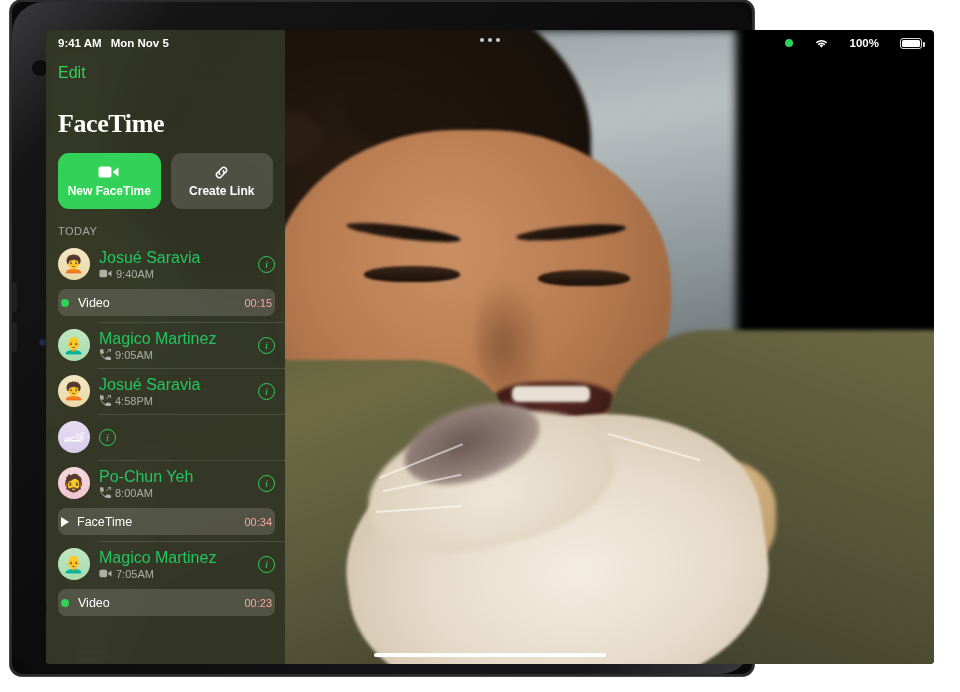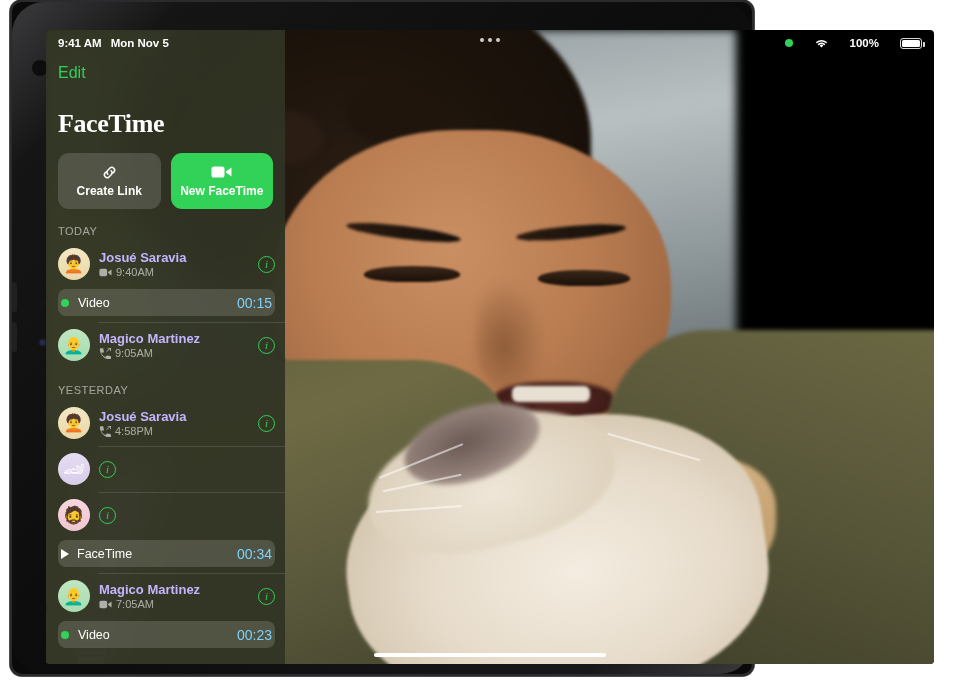--- a/index.html
+++ b/index.html
@@ -267,21 +267,21 @@
     content:""; position:absolute; left:52px; right:0; top:0; height:1px;
     background: rgba(255,255,255,.12);
   }
   .avatar {
     width:32px;height:32px;border-radius:50%; flex:none; position:relative;
     display:flex; align-items:center; justify-content:center;
     font-size:17px; overflow:hidden;
   }
   .call-meta { flex:1; min-width:0; }
   .caller-name {
-    font-size:13px; font-weight:700; color:#c4b5fd;
+    font-size:16px; font-weight:400; color:#22c55e;
     white-space:nowrap; overflow:hidden; text-overflow:ellipsis;
   }
   .call-sub {
     display:flex; align-items:center; gap:4px;
     font-size:11px; color: rgba(255,255,255,.58); margin-top:1px;
   }
   .info-button {
     width:17px;height:17px;border-radius:50%;
     border:1.3px solid #30d158; color:#30d158;
     font-size:11px; font-style:italic; font-family:"Liberation Serif",serif;
@@ -292,21 +292,21 @@
     background: rgba(140,140,128,.34);
     display:flex; align-items:center; padding: 0 3px; cursor:pointer;
   }
   .pill-dot { width:8px;height:8px;border-radius:50%;background:#32d157;margin-right:9px;flex:none; }
   .pill-play {
     width:0;height:0;border-left:8px solid #fff;
     border-top:5.5px solid transparent;border-bottom:5.5px solid transparent;
     margin-right:8px; flex:none;
   }
   .pill-label { font-size:12.5px; color:#fff; }
-  .pill-dur { margin-left:auto; font-size:14px; color:#7dd3fc; }
+  .pill-dur { margin-left:auto; font-size:11px; color:#fca5a5; }
 
   
   #home-indicator {
     position:absolute; left:50%; bottom:7px; transform:translateX(-50%);
     width:232px; height:4px; border-radius:2px; background:#fff; z-index:25;
   }
   svg { display:block; }
 </style>
 </head>
 <body>
@@ -379,37 +379,37 @@
           <span id="battery-fill"></span>
         </span>
       </div>
     </div>
 
     <div id="sidebar">
       <div id="edit-button">Edit</div>
       <div id="page-title">FaceTime</div>
 
       <div id="action-buttons">
+        <button class="action-btn" id="new-facetime-button">
+          <span class="action-icon">
+            <svg width="22" height="14" viewBox="0 0 22 14">
+              <rect x="0.5" y="1.5" width="13" height="11" rx="2.6" fill="#fff"></rect>
+              <path d="M15 6.6 20.5 2.6v8.8L15 7.4z" fill="#fff"></path>
+            </svg>
+          </span>
+          <span>New FaceTime</span>
+        </button>
         <button class="action-btn" id="create-link-button">
           <span class="action-icon">
             <svg width="17" height="17" viewBox="0 0 18 18">
               <path d="M7.2 10.8a3 3 0 0 1 0-4.2l2.4-2.4a3 3 0 0 1 4.2 4.2l-1.2 1.2" stroke="#fff" stroke-width="1.6" fill="none" stroke-linecap="round"></path>
               <path d="M10.8 7.2a3 3 0 0 1 0 4.2l-2.4 2.4a3 3 0 0 1-4.2-4.2l1.2-1.2" stroke="#fff" stroke-width="1.6" fill="none" stroke-linecap="round"></path>
             </svg>
           </span>
           <span>Create Link</span>
-        </button>
-        <button class="action-btn" id="new-facetime-button">
-          <span class="action-icon">
-            <svg width="22" height="14" viewBox="0 0 22 14">
-              <rect x="0.5" y="1.5" width="13" height="11" rx="2.6" fill="#fff"></rect>
-              <path d="M15 6.6 20.5 2.6v8.8L15 7.4z" fill="#fff"></path>
-            </svg>
-          </span>
-          <span>New FaceTime</span>
         </button>
       </div>
 
       <div id="call-list">
           <div class="section-header">TODAY</div>
           <div class="call-group">
             <div class="call-row">
               <div class="avatar" style="background:linear-gradient(180deg,#f3e7c4,#e9d9a8)">🧑‍🦱</div>
               <div class="call-meta">
                 <div class="caller-name">Josué Saravia</div>
@@ -442,21 +442,20 @@
                       <path d="M2.2 5.3c1 2 2.6 3.6 4.6 4.6l1.5-1.5c.3-.3.7-.4 1-.2 .9.3 1.8.5 2.8.5.5 0 .9.4.9.9v2.1c0 .5-.4.9-.9.9C6 12.6 .9 7.5 .9 1.2 .9.7 1.3.3 1.8.3h2.1c.5 0 .9.4.9.9 0 1 .2 1.9.5 2.8.1.3 0 .7-.2 1z" fill="rgba(255,255,255,.6)"></path>
                       <path d="M8.4 3.9 12.3.1M9.6.1h2.8v2.8" stroke="rgba(255,255,255,.6)" stroke-width="1" fill="none" stroke-linecap="round"></path>
                     </svg>
                   </span>
                   <span>9:05AM</span>
                 </div>
               </div>
               <div class="info-button">i</div>
             </div>
           </div>
-          <div class="section-header">YESTERDAY</div>
           <div class="call-group">
             <div class="call-row">
               <div class="avatar" style="background:linear-gradient(180deg,#f3e7c4,#e9d9a8)">🧑‍🦱</div>
               <div class="call-meta">
                 <div class="caller-name">Josué Saravia</div>
                 <div class="call-sub">
                   <span>
                     <svg width="12" height="11" viewBox="0 0 13 12">
                       <path d="M2.2 5.3c1 2 2.6 3.6 4.6 4.6l1.5-1.5c.3-.3.7-.4 1-.2 .9.3 1.8.5 2.8.5.5 0 .9.4.9.9v2.1c0 .5-.4.9-.9.9C6 12.6 .9 7.5 .9 1.2 .9.7 1.3.3 1.8.3h2.1c.5 0 .9.4.9.9 0 1 .2 1.9.5 2.8.1.3 0 .7-.2 1z" fill="rgba(255,255,255,.6)"></path>
                       <path d="M8.4 3.9 12.3.1M9.6.1h2.8v2.8" stroke="rgba(255,255,255,.6)" stroke-width="1" fill="none" stroke-linecap="round"></path>
@@ -470,20 +469,32 @@
           </div>
           <div class="call-group">
             <div class="call-row">
               <div class="avatar" style="background:linear-gradient(180deg,#e5dcf2,#d8cdea)">🏎</div>
               <div class="info-button">i</div>
             </div>
           </div>
           <div class="call-group">
             <div class="call-row">
               <div class="avatar" style="background:linear-gradient(180deg,#f6d7de,#efc6d1)">🧔</div>
+              <div class="call-meta">
+                <div class="caller-name">Po-Chun Yeh</div>
+                <div class="call-sub">
+                  <span>
+                    <svg width="12" height="11" viewBox="0 0 13 12">
+                      <path d="M2.2 5.3c1 2 2.6 3.6 4.6 4.6l1.5-1.5c.3-.3.7-.4 1-.2 .9.3 1.8.5 2.8.5.5 0 .9.4.9.9v2.1c0 .5-.4.9-.9.9C6 12.6 .9 7.5 .9 1.2 .9.7 1.3.3 1.8.3h2.1c.5 0 .9.4.9.9 0 1 .2 1.9.5 2.8.1.3 0 .7-.2 1z" fill="rgba(255,255,255,.6)"></path>
+                      <path d="M8.4 3.9 12.3.1M9.6.1h2.8v2.8" stroke="rgba(255,255,255,.6)" stroke-width="1" fill="none" stroke-linecap="round"></path>
+                    </svg>
+                  </span>
+                  <span>8:00AM</span>
+                </div>
+              </div>
               <div class="info-button">i</div>
             </div>
             <div class="detail-pill">
               <span class="pill-play"></span>
               <span class="pill-label">FaceTime</span>
               <span class="pill-dur">00:34</span>
             </div>
           </div>
           <div class="call-group">
             <div class="call-row">

